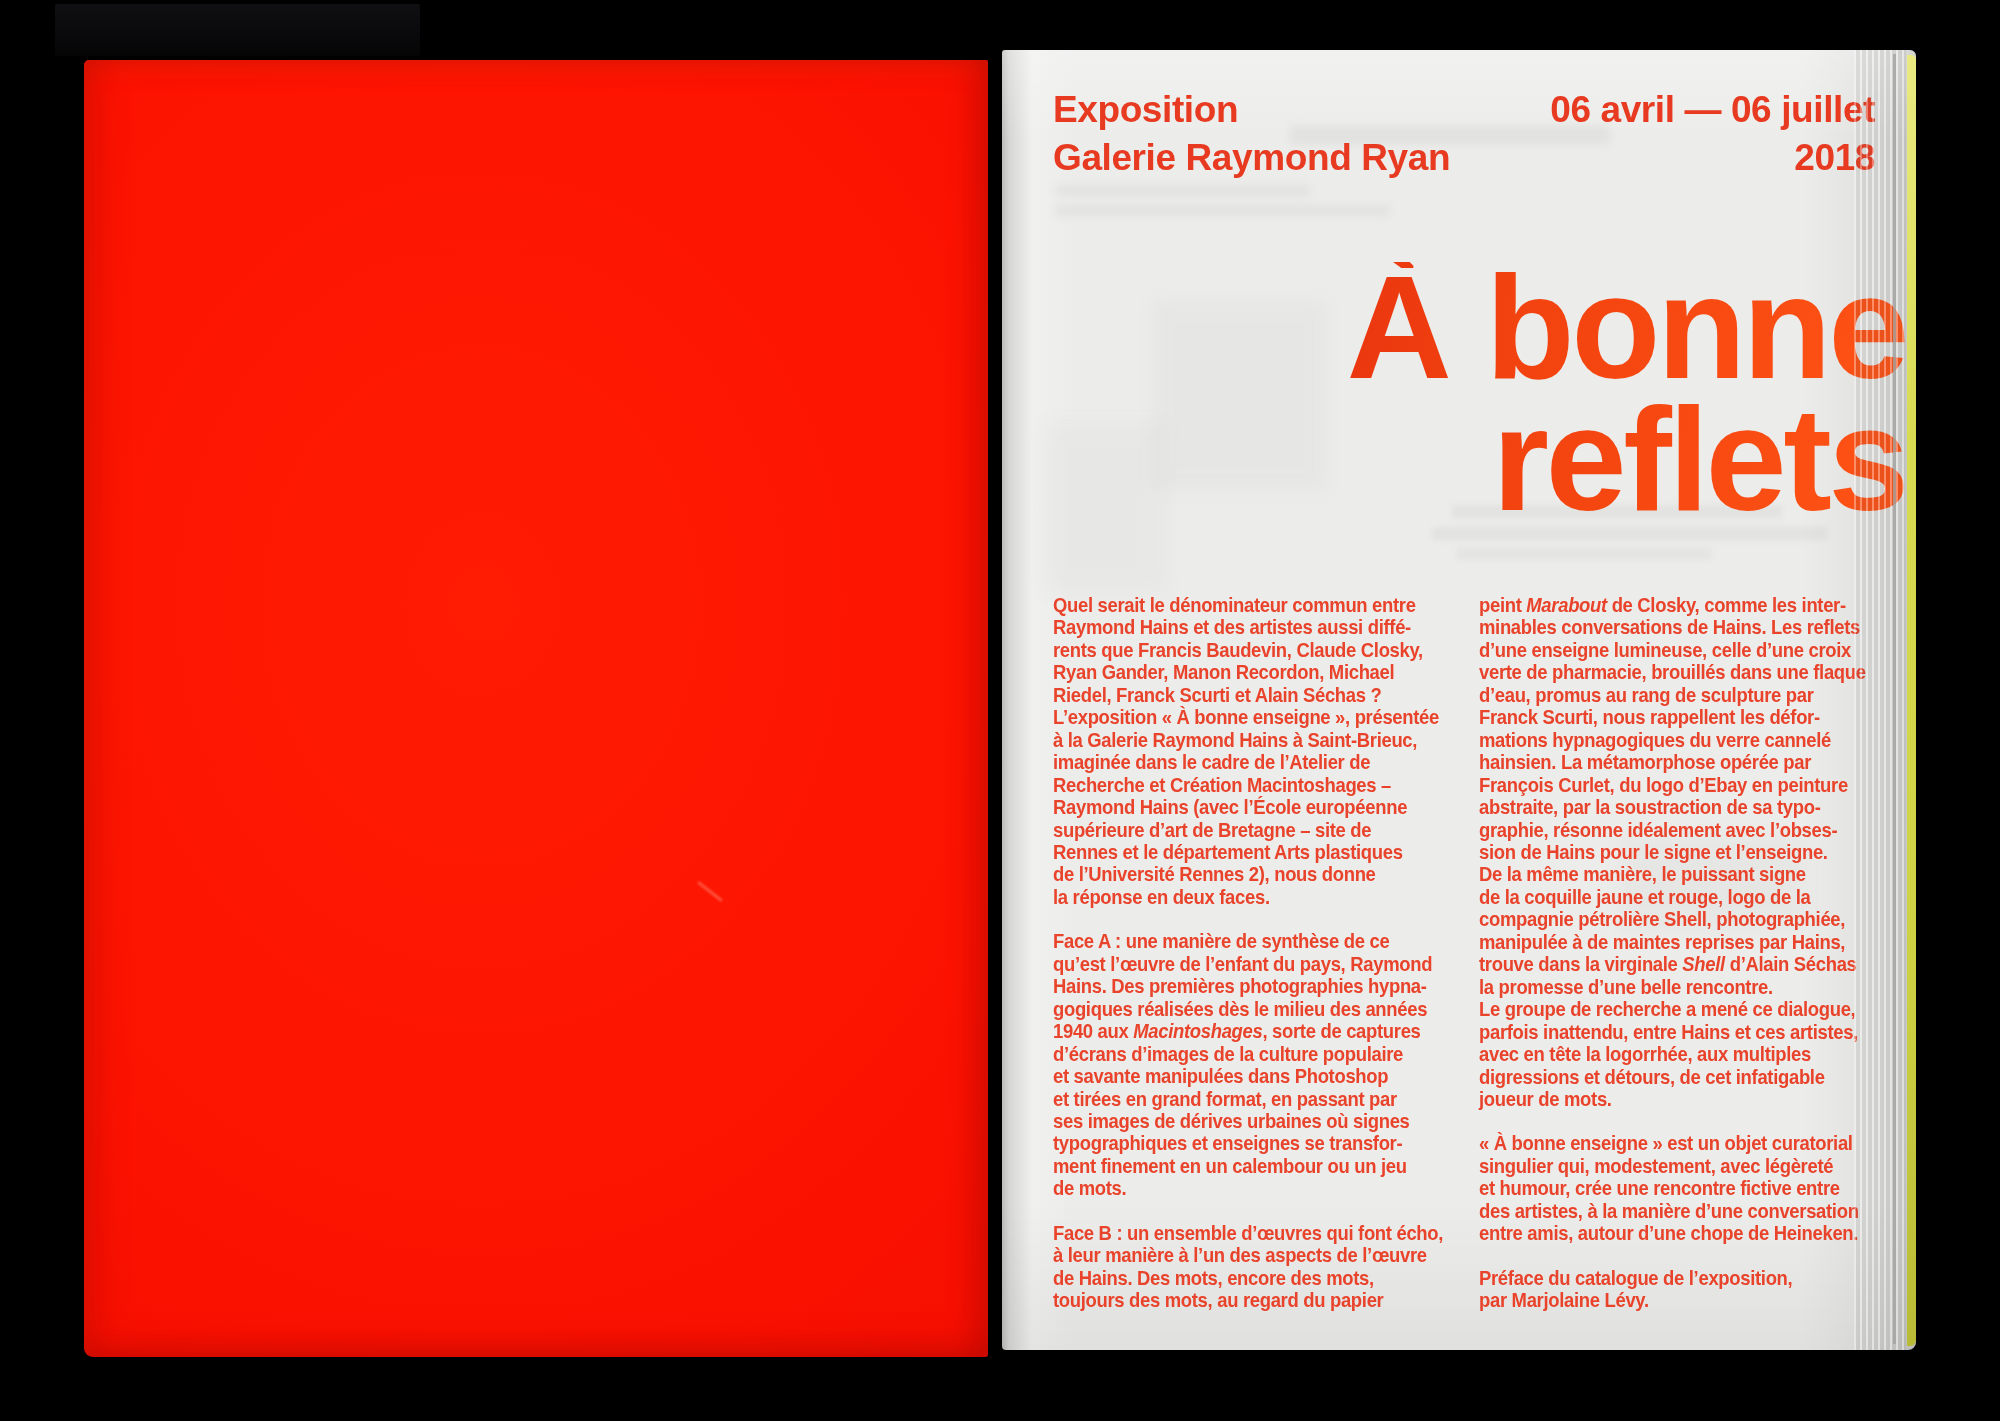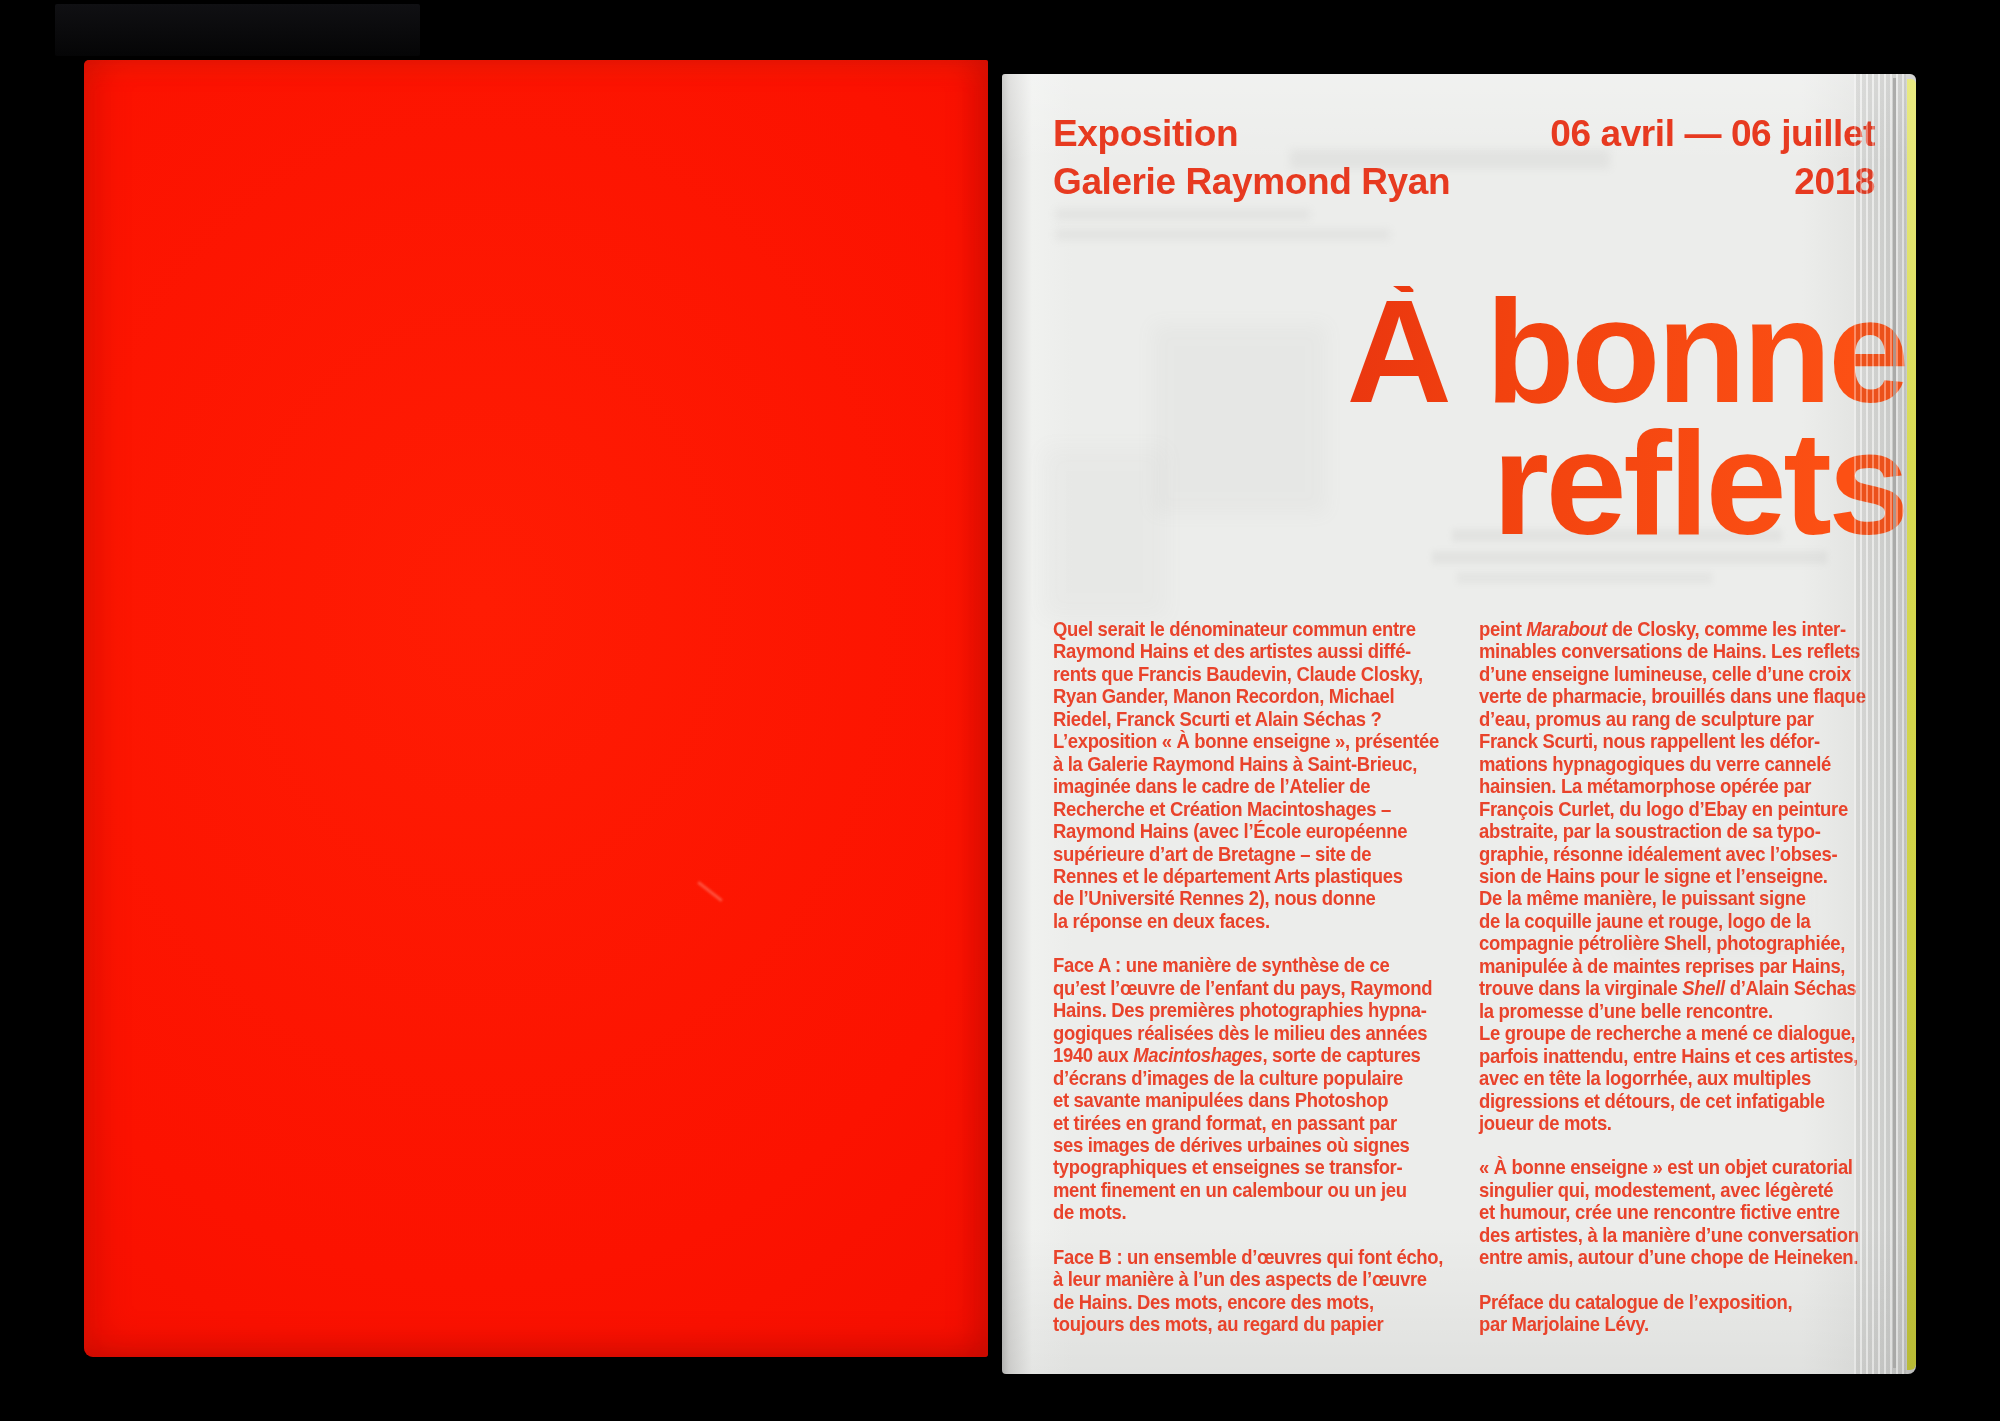--- a/index.html
+++ b/index.html
@@ -13,21 +13,21 @@
             border-radius:5px 2px 3px 9px;
             box-shadow:inset -16px 0 26px rgba(140,0,0,.28),
                        inset 12px -10px 34px rgba(150,8,0,.30),
                        inset 0 14px 20px rgba(255,80,40,.12);}
   .scratch{position:absolute;left:611px;top:830px;width:30px;height:3px;
            background:rgba(255,180,160,.38);transform:rotate(38deg);filter:blur(1px);}
   
   .white-page{position:absolute;left:1002px;top:50px;width:914px;height:1300px;
               background:linear-gradient(90deg,#bcbcba 0px,#d6d6d4 7px,#f0f1ef 30px,#ecedeb 70px,
                          #ecedeb 800px,#e4e5e3 850px,#dbdcda 878px,#d4d5d3 896px,#cacbc9 904px,#c4c5c3 914px);
-              border-radius:3px 6px 8px 4px;overflow:hidden;margin-top:24px;}
+              border-radius:3px 6px 8px 4px;overflow:hidden;}
   .white-page::before{content:"";position:absolute;inset:0;pointer-events:none;
               background:linear-gradient(180deg,rgba(255,255,255,.25) 0,rgba(255,255,255,0) 90px,
                          rgba(0,0,0,0) 1150px,rgba(0,0,0,.05) 1300px);}
   .stack-band{position:absolute;top:0;bottom:0;right:10px;width:52px;
               background:repeating-linear-gradient(90deg,rgba(255,255,255,.35) 0 2px,rgba(90,90,88,.10) 2px 6px);}
   .stack-line{position:absolute;top:4px;bottom:6px;right:20px;width:3px;background:#a3a3a1;opacity:.8;}
   .yellow-edge{position:absolute;top:5px;bottom:4px;right:0;width:9px;border-radius:0 5px 6px 0;
                background:linear-gradient(180deg,#e9ea82 0%,#d8da52 30%,#ced044 70%,#b9bb36 100%);}
   
   .ghost{position:absolute;background:#8c8c8a;filter:blur(4px);pointer-events:none;}

